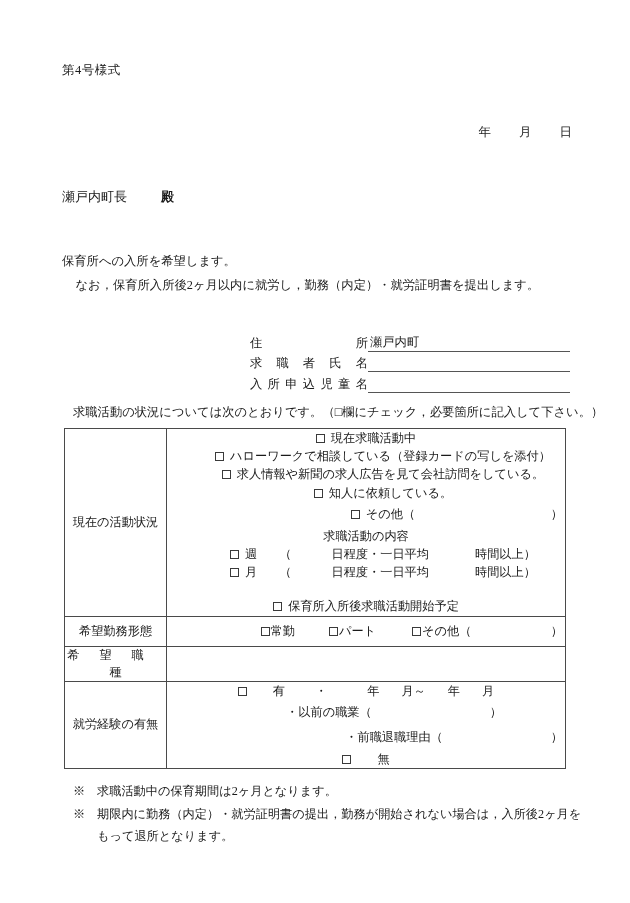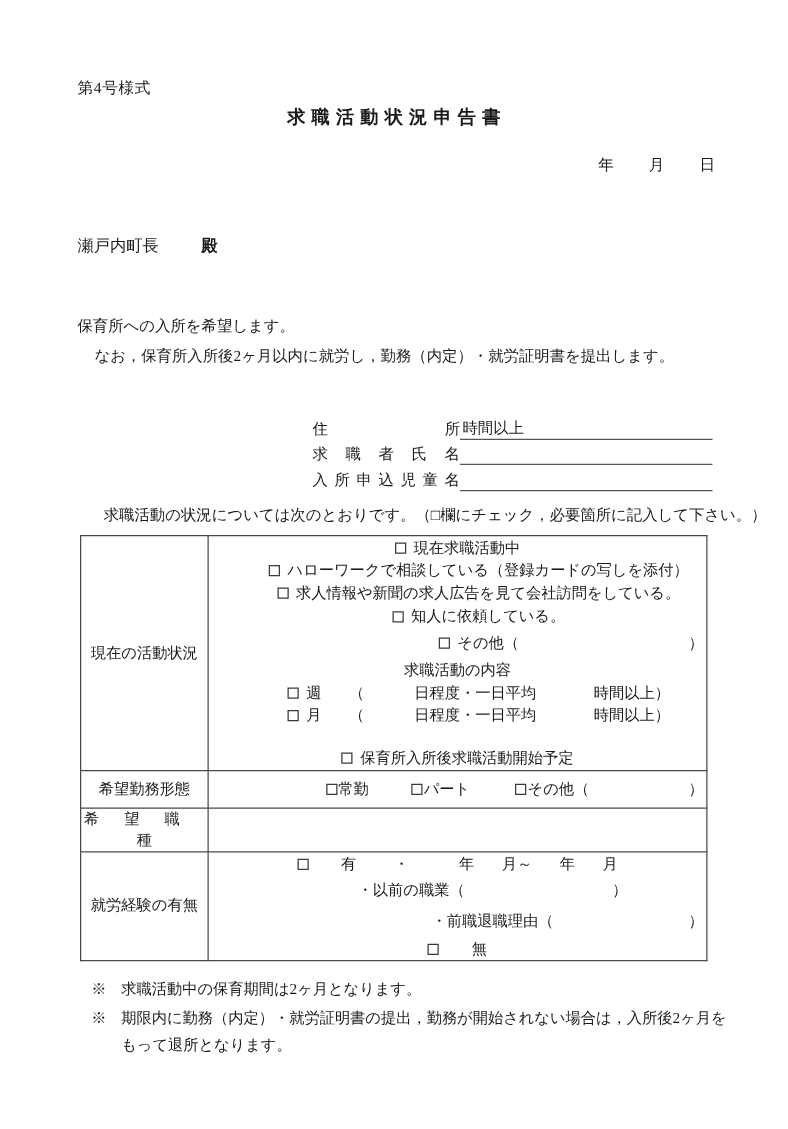--- a/index.html
+++ b/index.html
@@ -103,21 +103,21 @@
     flex: 1 1 auto;
     border-bottom: 1px solid #555;
     padding: 0 2px 1px 2px;
     min-height: 16px;
     line-height: 16px;
   }
 
   
   .table-intro {
     position: absolute;
-    left: 83px;
+    left: 73px;
     top: 404px;
     font-size: 12.3px;
     white-space: nowrap;
     font-family: Liberation Serif, serif;
   }
 
   
   table.form-table {
     position: absolute;
     left: 64px;
@@ -203,42 +203,41 @@
     flex: 1 1 auto;
   }
 </style>
 </head>
 <body>
 
 <div class="page">
 
   <div class="form-no">第4号様式</div>
 
-  <div class="doc-title">求職活動状況申告書</div>
 
   <div class="date-line">
     <span class="date-y">年</span><span class="date-m">月</span><span class="date-d">日</span>
   </div>
 
   <div class="addressee">
     <span>瀬戸内町長</span><span class="hon">殿</span>
   </div>
 
   <div class="body-block">
     <p>保育所への入所を希望します。</p>
     <p class="indent1">なお，保育所入所後2ヶ月以内に就労し，勤務（内定）・就労証明書を提出します。</p>
   </div>
 
   <div class="fields">
     <div class="field-row">
       <div class="field-label">
           <span>住</span>
           <span>所</span>
         </div>
-      <div class="field-value">時間以上</div>
+      <div class="field-value">瀬戸内町</div>
     </div>
     <div class="field-row">
       <div class="field-label">
           <span>求</span>
           <span>職</span>
           <span>者</span>
           <span>氏</span>
           <span>名</span>
         </div>
       <div class="field-value"></div>

